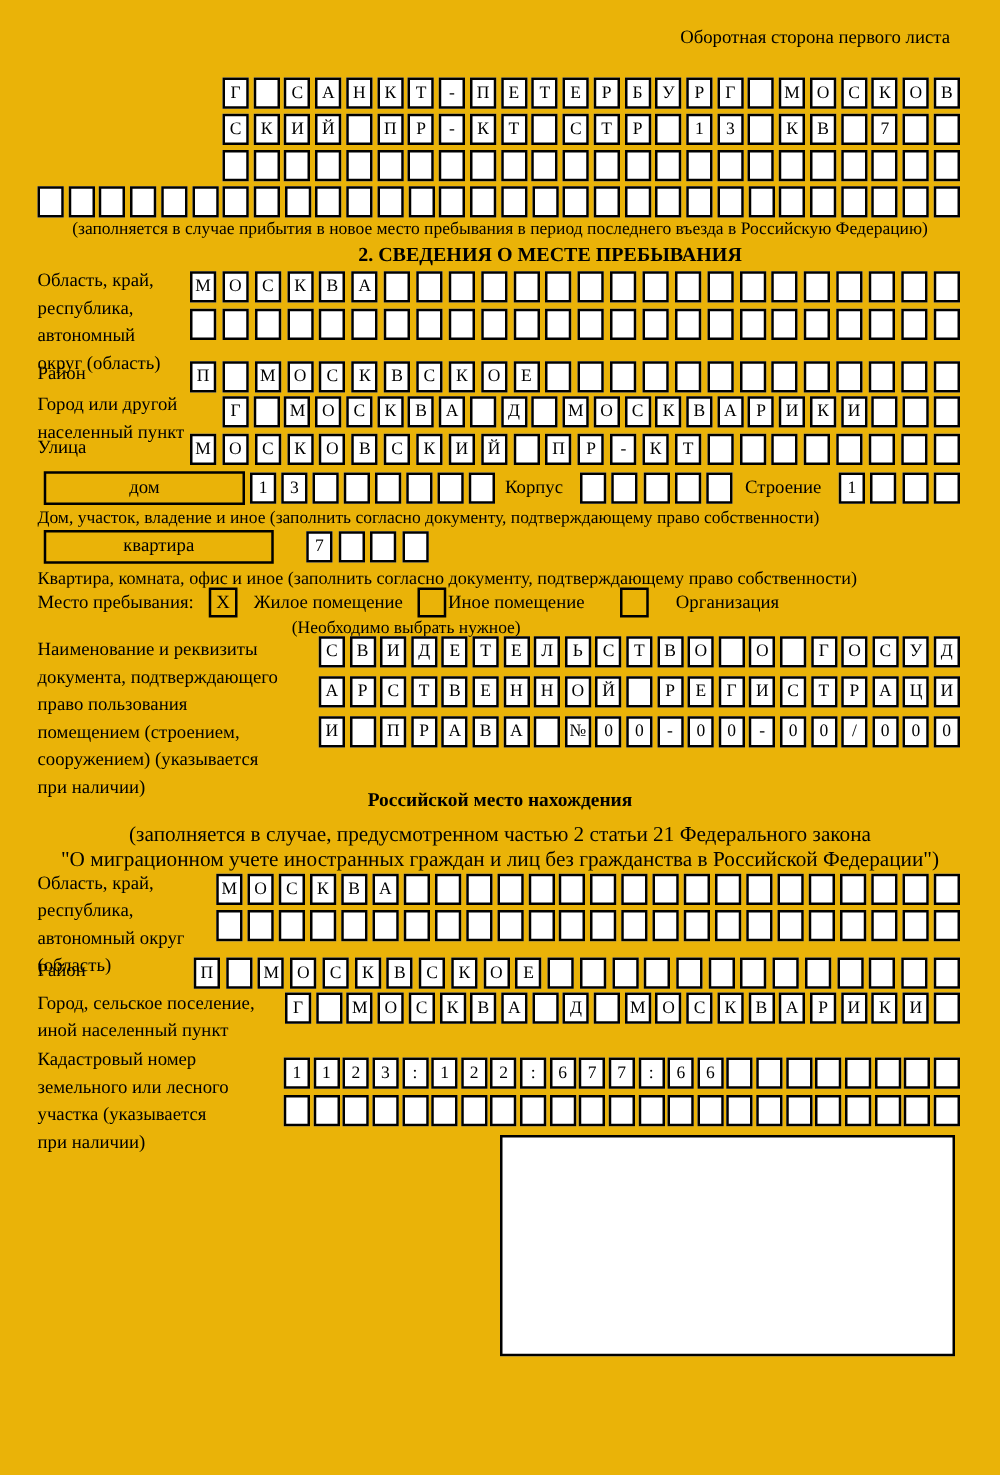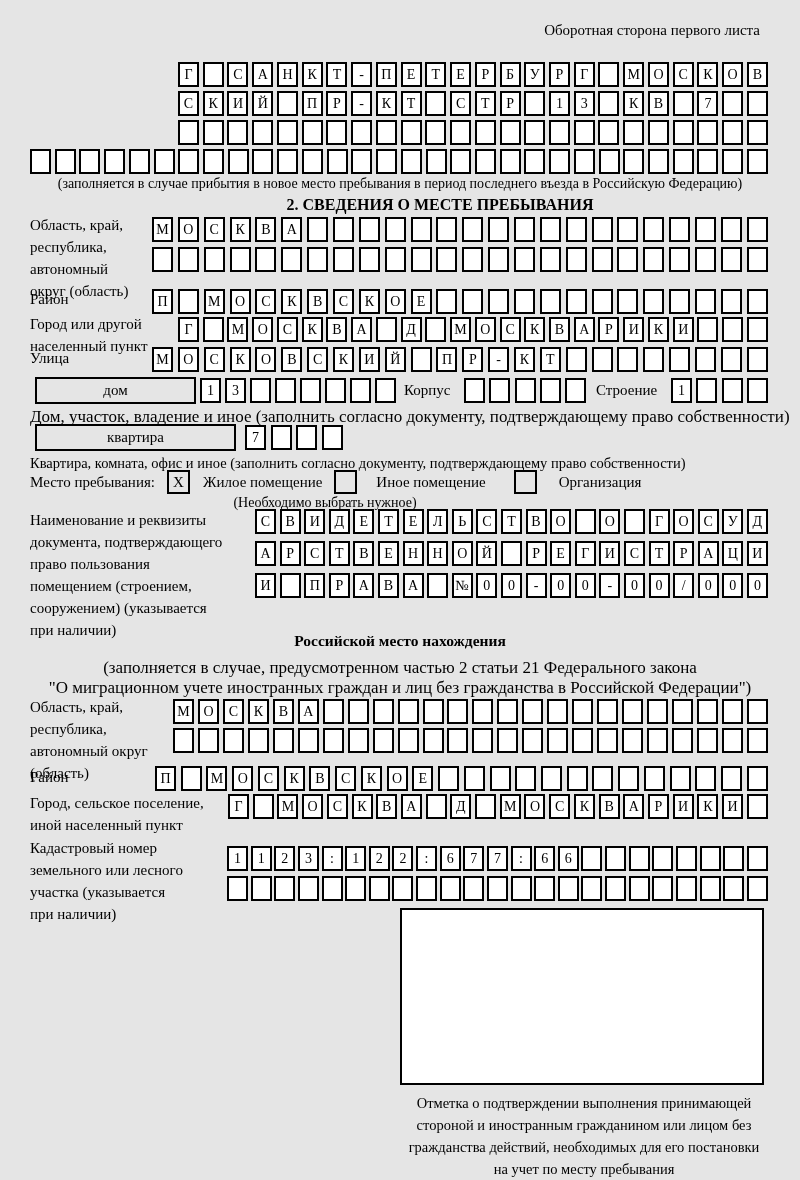--- a/index.html
+++ b/index.html
@@ -1,16 +1,16 @@
 <!DOCTYPE html>
 <html><head>
 <meta charset="utf-8">
 <style>
   html,body{margin:0;padding:0;background:#fff;}
-  .page{position:relative;width:800px;height:1180px;background:#e5e5e5;color:#000;
+  .page{position:relative;width:800px;height:1180px;background:#eab308;color:#000;
         font-family:"Liberation Serif", serif;overflow:hidden;}
   .abs{position:absolute;}
   .lbl{position:absolute;font-size:15px;line-height:22px;white-space:pre-line;}
   .note{position:absolute;font-size:14px;text-align:center;}
   .title{position:absolute;font-size:16px;font-weight:bold;text-align:center;width:100%;}
   .cellrow{position:absolute;display:flex;justify-content:space-between;height:25px;}
   .cell{flex:none;box-sizing:border-box;width:21px;height:25px;border:2px solid #000;
         display:flex;align-items:center;justify-content:center;
         font-size:14px;line-height:1;background:#fff;}
   .wbox{position:absolute;box-sizing:border-box;height:27px;border:2px solid #000;
@@ -312,45 +312,45 @@
         <span class="cell"></span>
       </div>
     <div class="inl" style="left:596px;">Строение</div>
     <div class="cellrow" style="left:671px;top:1px;width:97px;">
         <span class="cell">1</span>
         <span class="cell"></span>
         <span class="cell"></span>
         <span class="cell"></span>
       </div>
   </div>
-  <div class="note" style="left:30px;top:407px;text-align:left;font-size:17px;">Дом, участок, владение и иное (заполнить согласно документу, подтверждающему право собственности)</div>
+  <div class="note" style="left:30px;top:407px;text-align:left;font-size:14px;">Дом, участок, владение и иное (заполнить согласно документу, подтверждающему право собственности)</div>
 
   <div class="abs" style="left:0;top:424px;width:800px;height:27px;">
-    <div class="wbox" style="left:35px;width:201px;">
+    <div class="wbox" style="left:35px;width:184px;">
       <span>квартира</span>
     </div>
     <div class="cellrow" style="left:245px;top:1px;width:98px;">
         <span class="cell">7</span>
         <span class="cell"></span>
         <span class="cell"></span>
         <span class="cell"></span>
       </div>
   </div>
   <div class="note" style="left:30px;top:455px;text-align:left;font-size:14.5px;">Квартира, комната, офис и иное (заполнить согласно документу, подтверждающему право собственности)</div>
 
   <div class="stayrow" style="left:30px;top:470px;">
     <span>Место пребывания:</span>
     <span class="cbx" style="margin-left:12px;">
         <span>X</span>
       </span>
     <span style="margin-left:13px;">Жилое помещение</span>
     <span class="cbx" style="margin-left:12px;">
         <span></span>
       </span>
-    <span style="margin-left:19px;">Иное помещение</span>
+    <span style="margin-left:1px;">Иное помещение</span>
     <span class="cbx" style="margin-left:28px;">
         <span></span>
       </span>
     <span style="margin-left:22px;">Организация</span>
   </div>
   <div class="note" style="left:180px;top:495px;width:290px;">(Необходимо выбрать нужное)</div>
 
   <div class="lbl" style="left:30px;top:509px;">Наименование и реквизиты
 документа, подтверждающего
 право пользования
@@ -592,18 +592,14 @@
       <span class="cell"></span>
       <span class="cell"></span>
       <span class="cell"></span>
       <span class="cell"></span>
       <span class="cell"></span>
       <span class="cell"></span>
       <span class="cell"></span>
     </div>
 
   <div class="bigbox"></div>
-  <div class="caption">Отметка о подтверждении выполнения принимающей
-стороной и иностранным гражданином или лицом без
-гражданства действий, необходимых для его постановки
-на учет по месту пребывания</div>
 
 </div>
 
 </body></html>

